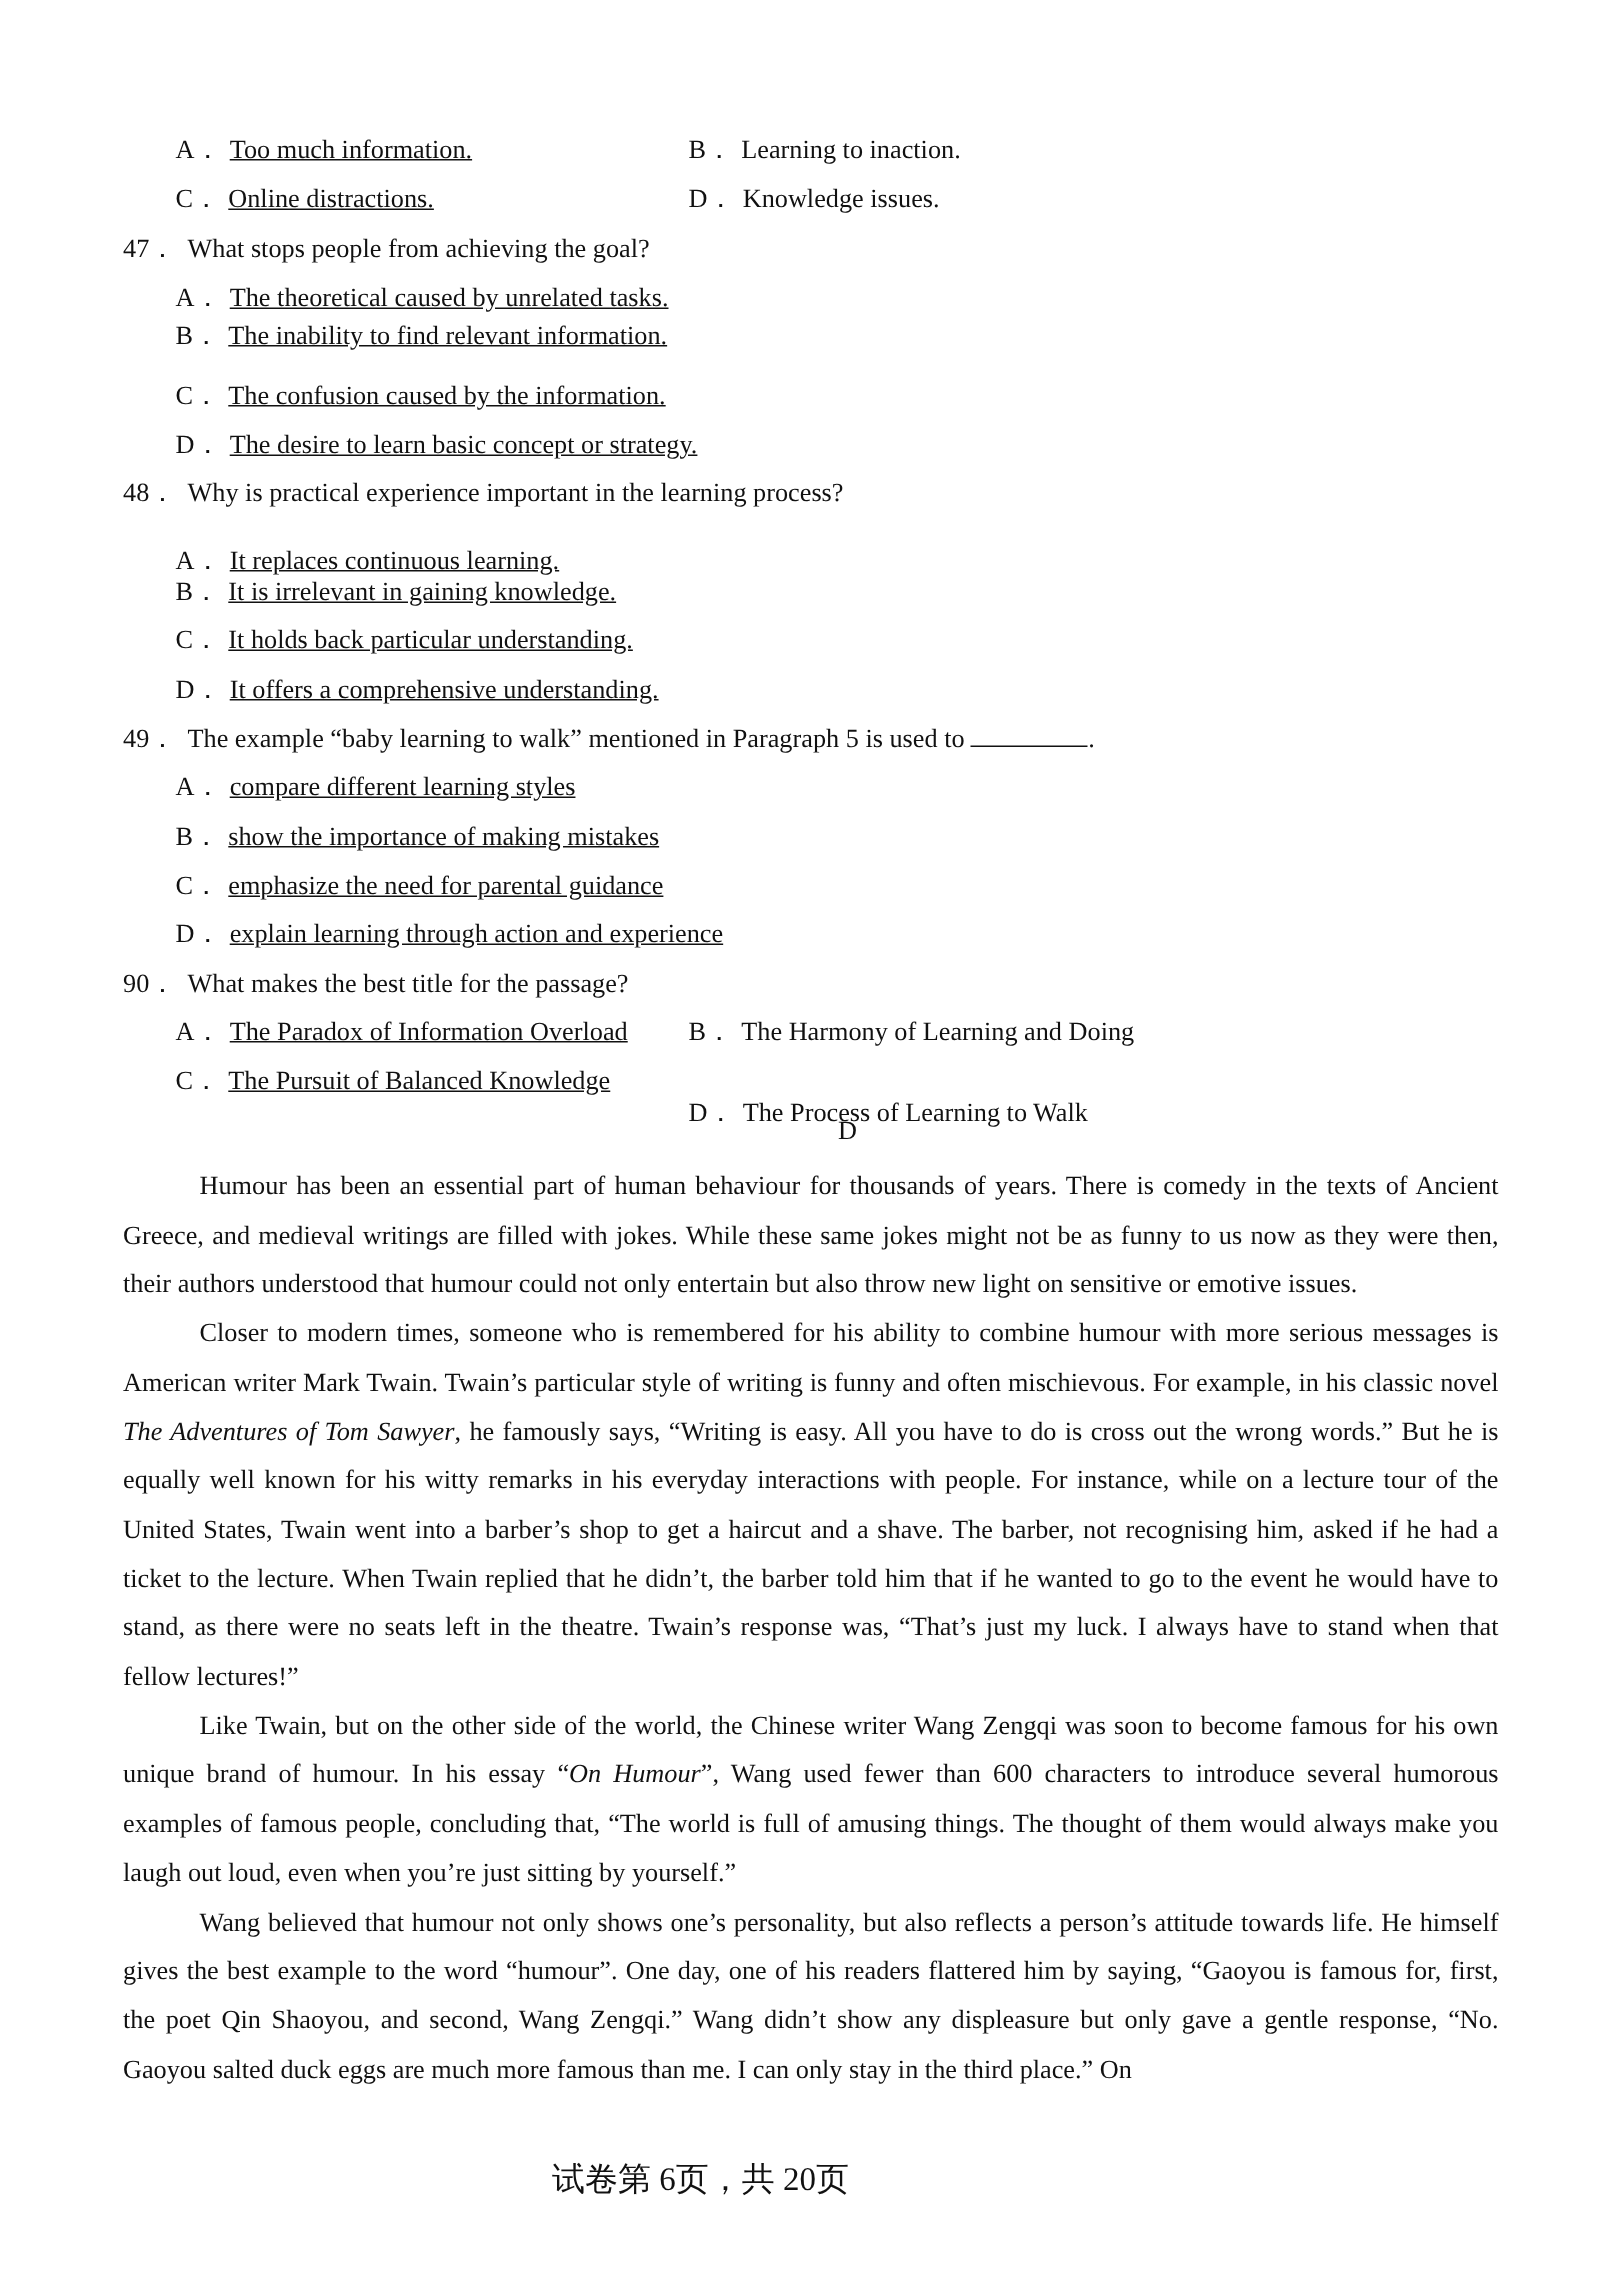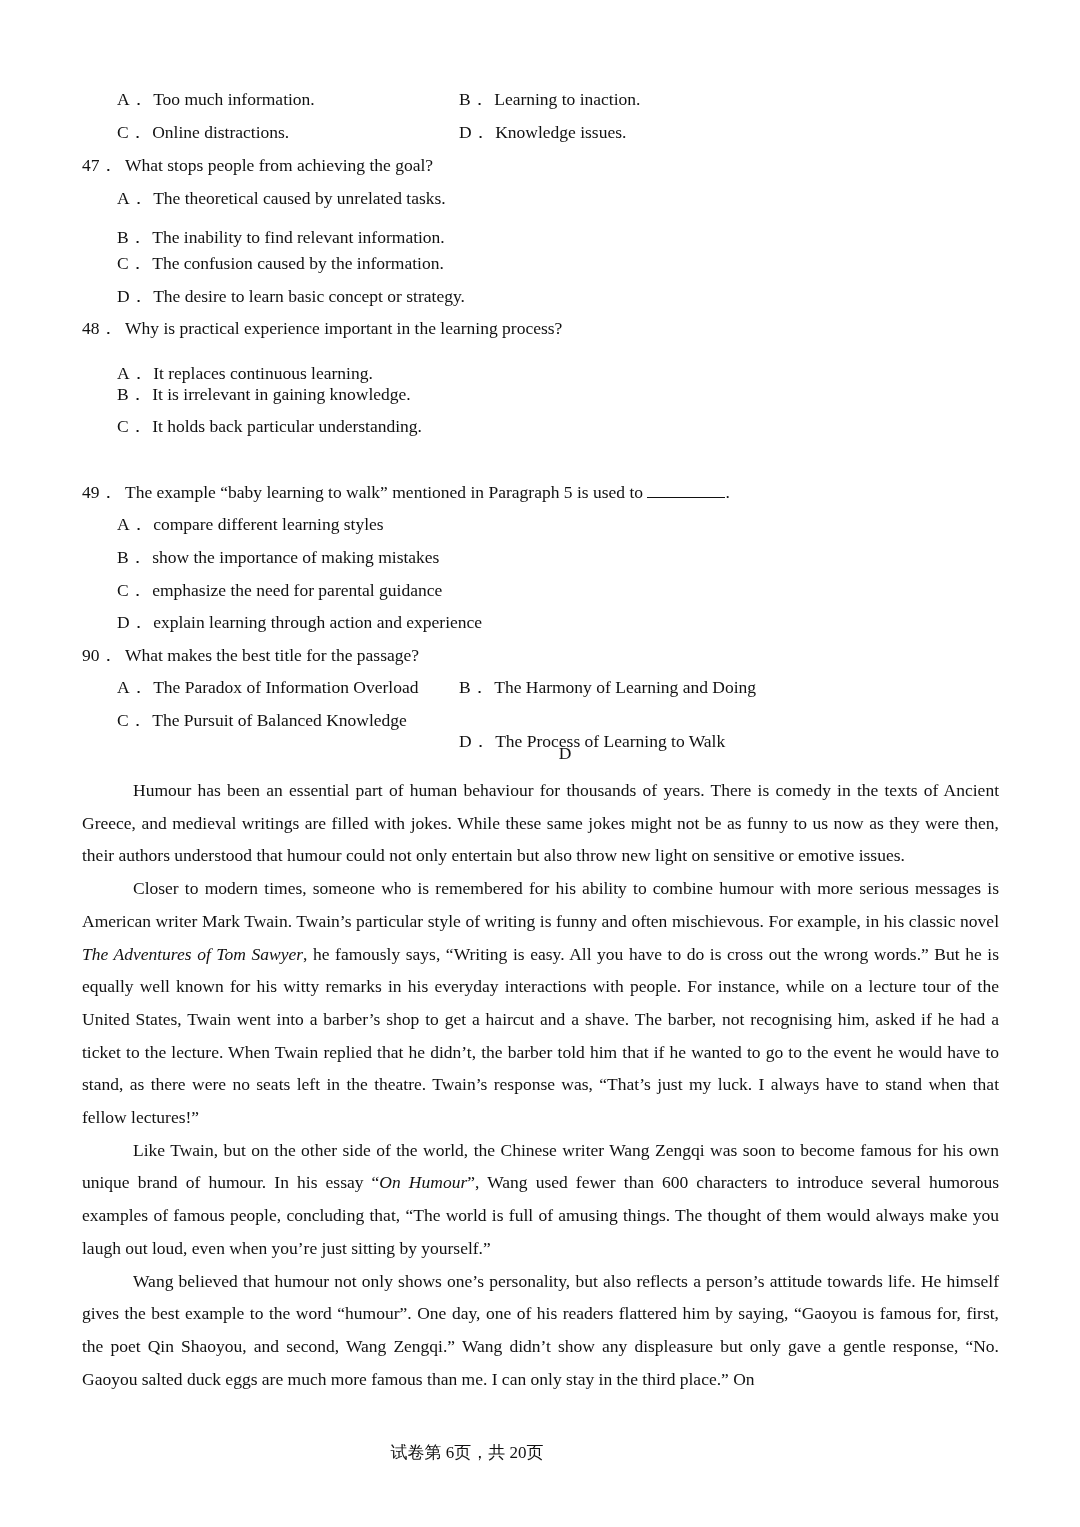--- a/index.html
+++ b/index.html
@@ -3,31 +3,31 @@
   <meta charset="utf-8">
   <style>
     html, body { margin: 0; padding: 0; background: #ffffff; }
     body {
       width: 1080px; height: 1527px; position: relative; overflow: hidden;
       font-family: "Liberation Serif", "DejaVu Serif", serif;
       color: #111111; font-size: 17.5px;
     }
     .page { position: absolute; left: 0; top: 0; width: 1080px; height: 1527px; }
     .line { position: absolute; white-space: nowrap; line-height: 22px; }
-    .opt { left: 117px; }
+    .opt { left: 117px; text-decoration: underline; }
     .opt2 { left: 459px; }
     .q { left: 82px; }
     .letter { display: inline-block; margin-right: 6px; }
     .qnum { display: inline-block; margin-right: 8px; }
     .blank { display: inline-block; width: 78px; border-bottom: 1px solid #111; height: 16px; vertical-align: baseline; }
     .section-letter { position: absolute; left: 0; width: 1130px; text-align: center; top: 742px; line-height: 22px; }
     .passage { position: absolute; left: 82px; width: 917px; top: 774px; font-family: Liberation Serif, serif; }
     .para { margin: 0; line-height: 32.7px; text-align: justify; text-indent: 51px; }
     .para i { font-style: italic; }
-    .footer { position: absolute; left: 0; width: 934px; top: 1442px; text-align: center; line-height: 22px; font-size: 17px; }
+    .footer { position: absolute; left: 0; width: 934px; top: 1442px; text-align: center; line-height: 22px; font-size: 22px; }
   </style>
 </head>
 <body>
 
 <div class="page">
 
   <div class="line opt" style="top:88px">
     <span class="letter">A．</span><span>Too much information.</span>
   </div>
   <div class="line opt2" style="top:88px">
@@ -37,30 +37,31 @@
     <span class="letter">C．</span><span>Online distractions.</span>
   </div>
   <div class="line opt2" style="top:121px">
     <span class="letter">D．</span><span>Knowledge issues.</span>
   </div>
 
   <div class="line q" style="top:154px">
     <span class="qnum">47．</span><span>What stops people from achieving the goal?</span>
   </div>
   <div class="line opt" style="top:187px"><span class="letter">A．</span><span>The theoretical caused by unrelated tasks.</span></div>
-  <div class="line opt" style="top:226px"><span class="letter">B．</span><span>The inability to find relevant information.</span></div>
+  <div class="line opt" style="top:212px"><span class="letter">B．</span><span>The inability to find relevant information.</span></div>
   <div class="line opt" style="top:252px"><span class="letter">C．</span><span>The confusion caused by the information.</span></div>
   <div class="line opt" style="top:285px"><span class="letter">D．</span><span>The desire to learn basic concept or strategy.</span></div>
 
   <div class="line q" style="top:317px">
     <span class="qnum">48．</span><span>Why is practical experience important in the learning process?</span>
   </div>
   <div class="line opt" style="top:362px"><span class="letter">A．</span><span>It replaces continuous learning.</span></div>
   <div class="line opt" style="top:383px"><span class="letter">B．</span><span>It is irrelevant in gaining knowledge.</span></div>
   <div class="line opt" style="top:415px"><span class="letter">C．</span><span>It holds back particular understanding.</span></div>
+  <div class="line opt" style="top:448px"><span class="letter">D．</span><span>It offers a comprehensive understanding.</span></div>
 
   <div class="line q" style="top:481px">
     <span class="qnum">49．</span><span>The example “baby learning to walk” mentioned in Paragraph 5 is used to</span>
     <span class="blank"></span><span>.</span>
   </div>
   <div class="line opt" style="top:513px"><span class="letter">A．</span><span>compare different learning styles</span></div>
   <div class="line opt" style="top:579px"><span class="letter">C．</span><span>emphasize the need for parental guidance</span></div>
   <div class="line opt" style="top:546px"><span class="letter">B．</span><span>show the importance of making mistakes</span></div>
   <div class="line opt" style="top:611px"><span class="letter">D．</span><span>explain learning through action and experience</span></div>
 

